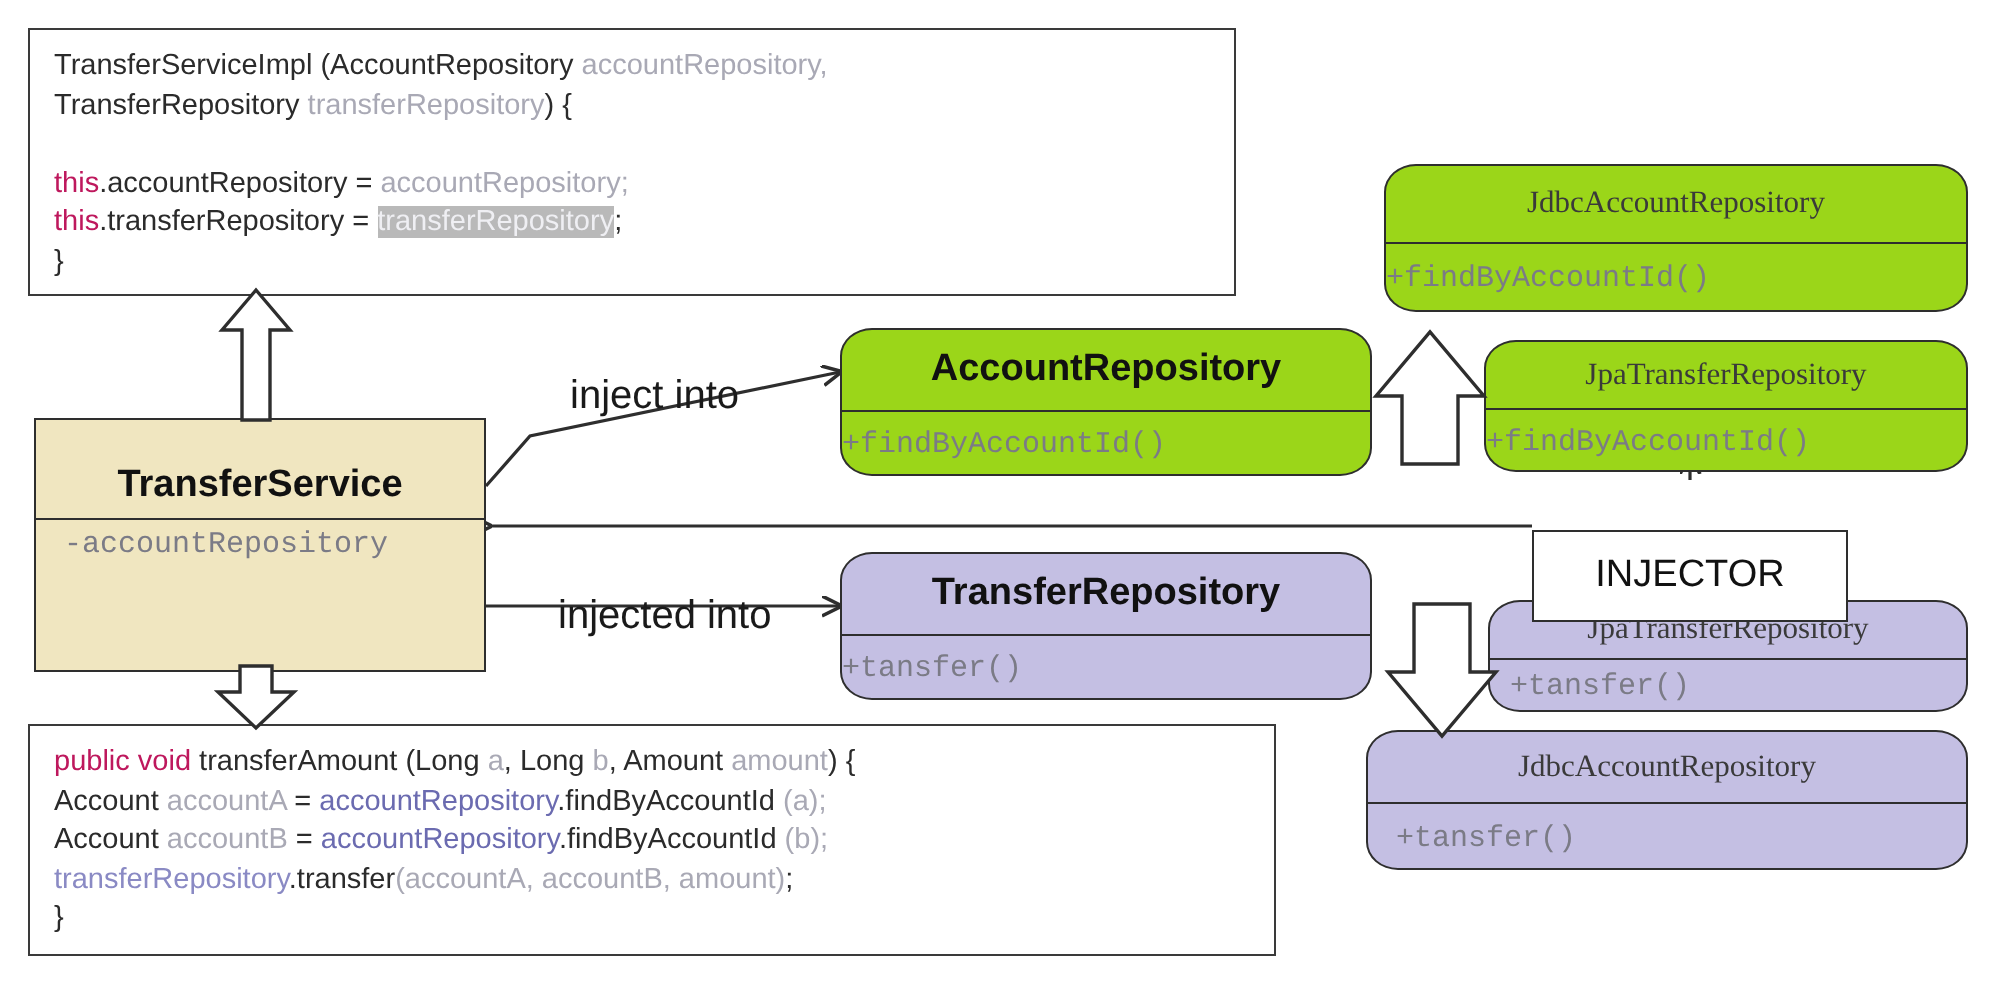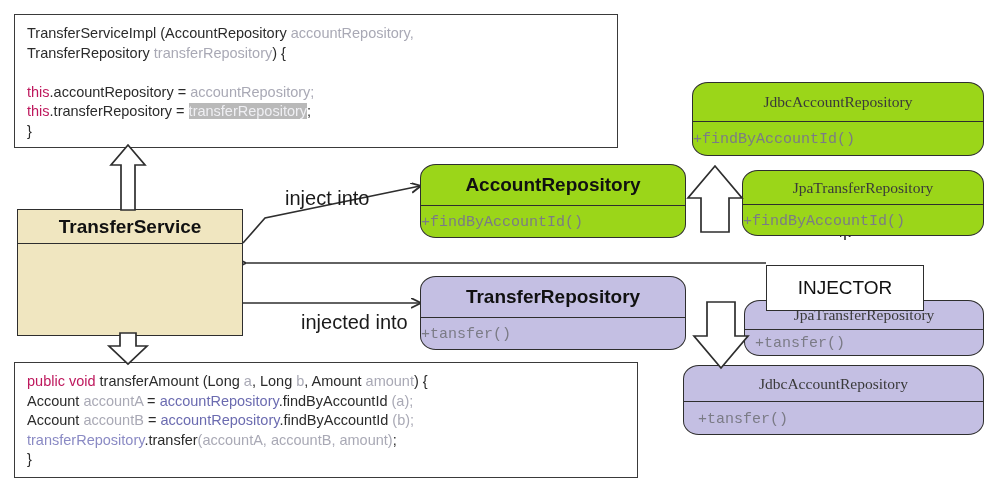--- a/index.html
+++ b/index.html
@@ -117,22 +117,23 @@
     <path d="M128,148 L128,210" fill="none" stroke="#2e2e2e" stroke-width="1.4"></path>
 
     <path d="M128,335 L128,362" fill="none" stroke="#2e2e2e" stroke-width="1.4"></path>
   </svg>
 
   <div class="code-box" id="code-top" style="left:14px;top:14px;width:604px;height:134px;"><span class="ln"><span class="tk-dark">TransferServiceImpl (AccountRepository </span><span class="tk-gray">accountRepository,</span></span><span class="ln"><span class="tk-dark">TransferRepository </span><span class="tk-gray">transferRepository</span><span class="tk-dark">) {</span></span><span class="ln">&nbsp;</span><span class="ln"><span class="tk-kw">this</span><span class="tk-dark">.accountRepository = </span><span class="tk-gray">accountRepository;</span></span><span class="ln"><span class="tk-kw">this</span><span class="tk-dark">.transferRepository = </span><span class="tk-hl">transferRepository</span><span class="tk-dark">;</span></span><span class="ln"><span class="tk-dark">}</span></span></div>
 
   <div class="code-box" id="code-bottom" style="left:14px;top:362px;width:624px;height:116px;"><span class="ln"><span class="tk-kw">public void</span><span class="tk-dark"> transferAmount (Long </span><span class="tk-gray">a</span><span class="tk-dark">, Long </span><span class="tk-gray">b</span><span class="tk-dark">, Amount </span><span class="tk-gray">amount</span><span class="tk-dark">) {</span></span><span class="ln"><span class="tk-dark">Account </span><span class="tk-gray">accountA</span><span class="tk-dark"> = </span><span class="tk-blue">accountRepository</span><span class="tk-dark">.findByAccountId </span><span class="tk-gray">(a);</span></span><span class="ln"><span class="tk-dark">Account </span><span class="tk-gray">accountB</span><span class="tk-dark"> = </span><span class="tk-blue">accountRepository</span><span class="tk-dark">.findByAccountId </span><span class="tk-gray">(b);</span></span><span class="ln"><span class="tk-purple">transferRepository</span><span class="tk-dark">.transfer</span><span class="tk-gray">(accountA, accountB, amount)</span><span class="tk-dark">;</span></span><span class="ln"><span class="tk-dark">}</span></span></div>
 
   <div class="uml cream" id="cls-transfer-service" style="left:17px;top:209px;width:226px;height:127px;">
-    <div class="row title-bold" style="height:33px;">TransferService</div>
+    <div class="row title-bold" style="height:33px;margin-top:16px;">TransferService</div>
     <div class="row sep" style="height:46px;display:block;padding-top:2px;">
+      <div class="mem" style="height:21px;line-height:21px;display:block;">-accountRepository</div>
     </div>
   </div>
 
   <div class="uml round green" id="cls-account-repository" style="left:420px;top:164px;width:266px;height:74px;">
     <div class="row title-bold" style="height:40px;">AccountRepository</div>
     <div class="row sep" style="height:34px;">
       <span class="mem center" style="width:100%;">+findByAccountId()</span>
     </div>
   </div>
 
@@ -169,21 +170,21 @@
     <div class="row sep" style="height:35px;">
       <span class="mem" style="padding-left:14px;">+tansfer()</span>
     </div>
   </div>
 
   <div id="injector" style="left:766px;top:241px;width:158px;height:46px;margin-top:24px;">
     <span>INJECTOR</span>
   </div>
 
   <div class="edge-label" style="left:285px;top:187px;">inject into</div>
-  <div class="edge-label" style="left:279px;top:311px;margin-left:22px;">injected into</div>
+  <div class="edge-label" style="left:279px;top:297px;">injected into</div>
 
   <svg id="wires-top" viewBox="0 0 1000 492">
 
     <g>
       <path d="M121,210 L121,165 L111,165 L128,145 L145,165 L135,165 L135,210 Z" fill="#ffffff" stroke="#2e2e2e" stroke-width="1.7" stroke-linejoin="miter"></path>
     </g>
 
     <g>
       <path d="M120,333 L120,346 L109,346 L128,364 L147,346 L136,346 L136,333 Z" fill="#ffffff" stroke="#2e2e2e" stroke-width="1.7" stroke-linejoin="miter"></path>
     </g>

